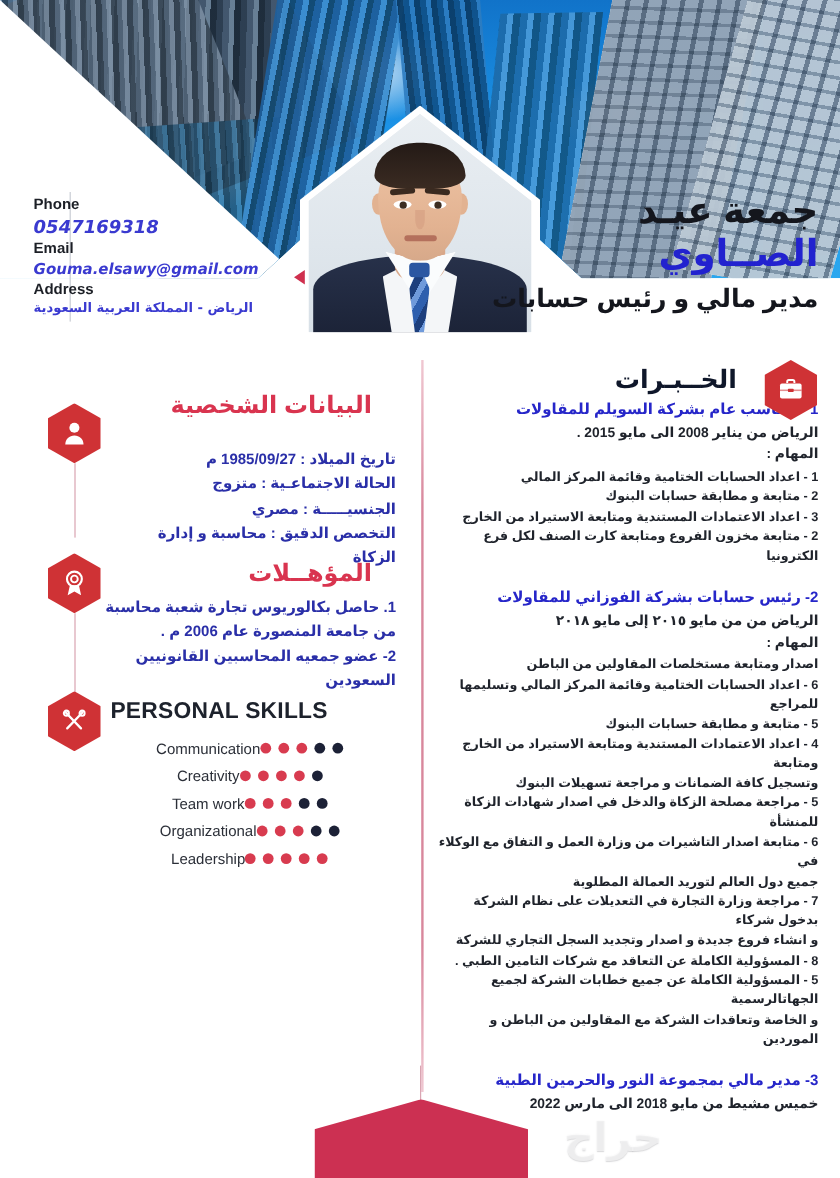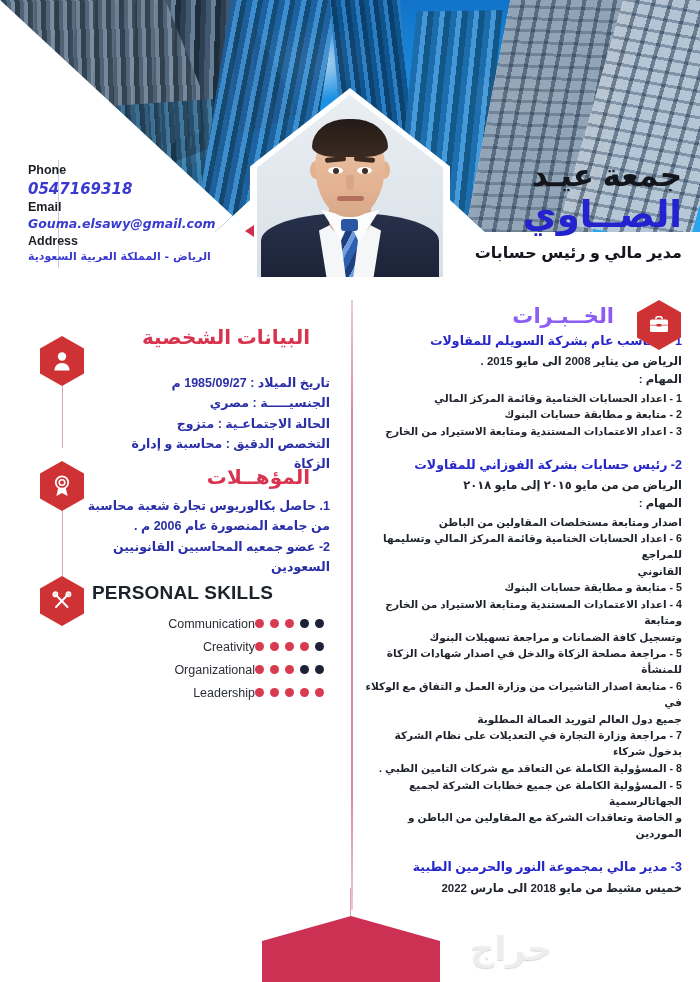--- a/index.html
+++ b/index.html
@@ -117,22 +117,22 @@
   .pp-eyeL{position:absolute;left:71px;top:72px;width:15px;height:7px;background:#fff;border-radius:50%;}
   .pp-eyeR{position:absolute;left:100px;top:72px;width:15px;height:7px;background:#fff;border-radius:50%;}
   .pp-pupL{position:absolute;left:76px;top:73px;width:6px;height:6px;background:#3c2d22;border-radius:50%;}
   .pp-pupR{position:absolute;left:105px;top:73px;width:6px;height:6px;background:#3c2d22;border-radius:50%;}
   .pp-nose{position:absolute;left:89px;top:80px;width:8px;height:16px;background:#d7a184;border-radius:0 0 50% 50%;opacity:.75;}
   .pp-mouth{position:absolute;left:80px;top:101px;width:27px;height:5px;background:#b4705c;border-radius:3px;}
 
   
   .name-block{position:absolute;right:18px;top:160px;width:330px;text-align:right;z-index:8;direction:rtl;}
   .name-1{font-size:31px;font-weight:bold;color:#14161d;letter-spacing:-.5px;line-height:1.05;}
-  .name-2{font-size:37px;font-weight:bold;color:#2222cf;letter-spacing:-.5px;line-height:1.1;margin-top:2px;}
-  .job-title{font-size:16px;font-weight:bold;color:#14161d;margin-top:8px;letter-spacing:-.2px;}
+  .name-2{font-size:31px;font-weight:bold;color:#2222cf;letter-spacing:-.5px;line-height:1.1;margin-top:2px;}
+  .job-title{font-size:21px;font-weight:bold;color:#14161d;margin-top:8px;letter-spacing:-.2px;}
 
   
   .contact{position:absolute;left:28px;top:162px;width:230px;text-align:left;z-index:8;}
   .contact .lbl{font-size:12.5px;font-weight:bold;color:#1c1f26;line-height:1.35;}
   .contact .val{font-size:15px;font-weight:bold;font-style:italic;color:#3a3ad0;line-height:1.35;
                 font-family:"DejaVu Sans","Liberation Sans",sans-serif;}
   .contact .val.email{font-size:12.5px;}
   .contact .val.addr{font-size:11px;direction:rtl;font-style:normal;}
   .contact-divider{position:absolute;left:58px;top:160px;width:1px;height:108px;background:#c9ccd4;z-index:8;}
 
@@ -158,29 +158,29 @@
   .sec-title-ar{position:absolute;text-align:right;direction:rtl;
     font-size:20px;font-weight:bold;color:#d9344f;letter-spacing:-.4px;z-index:4;}
   .sec-title-en{position:absolute;font-size:19px;font-weight:bold;color:#1d222c;letter-spacing:.2px;z-index:4;}
 
   
   .left-body{position:absolute;direction:rtl;text-align:right;
     font-size:12.5px;font-weight:bold;color:#2a2fa8;line-height:1.62;z-index:4;}
 
   
   .skills{position:absolute;left:92px;top:612px;width:232px;z-index:4;}
-  .skill-row{display:flex;align-items:center;justify-content:flex-end;height:23px;}
+  .skill-row{display:flex;align-items:center;justify-content:center;height:23px;}
   .skill-name{font-size:12.5px;color:#2b2f38;font-weight:normal;}
   .dots{display:flex;gap:6px;}
   .dot{width:9px;height:9px;border-radius:50%;background:#1c2136;}
   .dot.on{background:#d83b4f;}
 
   
   .exp-title{position:absolute;right:86px;top:304px;direction:rtl;text-align:right;
-    font-size:21px;font-weight:bold;color:#8b5cf6;letter-spacing:2px;z-index:4;}
+    font-size:21px;font-weight:bold;color:#0f172a;letter-spacing:2px;z-index:4;}
   .right-col{position:absolute;left:362px;top:332px;width:320px;direction:rtl;text-align:right;z-index:4;}
   .job-head{font-size:12.5px;font-weight:bold;color:#2626c9;margin:0 0 3px 0;line-height:1.45;}
   .job-meta{font-size:11.5px;font-weight:bold;color:#1f232b;line-height:1.5;margin-bottom:1px;}
   .job-tasks{font-size:10.6px;font-weight:bold;color:#1f232b;line-height:1.52;}
   .job-tasks div{margin-bottom:.5px;}
   .job-block{margin-bottom:9px;}
   .spacer-8{height:8px;}
 
   
   .footer-shape{position:absolute;left:262px;top:916px;width:178px;height:66px;background:#cc3052;
@@ -261,22 +261,22 @@
       <svg width="20" height="22" viewBox="0 0 20 22" aria-hidden="true">
         <circle cx="10" cy="6.5" r="4.2" fill="#ffffff"></circle>
         <path d="M2.4 20.5c0-4.6 3.4-7.6 7.6-7.6s7.6 3 7.6 7.6z" fill="#ffffff"></path>
       </svg>
     </div>
     <div class="hex-stem"></div>
   </div>
   <div class="sec-title-ar" style="right:390px;top:325px;width:190px;">البيانات الشخصية</div>
   <div class="left-body" style="right:370px;top:373px;width:230px;">
     <div>تاريخ الميلاد : 1985/09/27 م</div>
+    <div>الحالة الاجتماعـية : متزوج</div>
     <div>الجنسيـــــة : مصري</div>
-    <div>الحالة الاجتماعـية : متزوج</div>
     <div>التخصص الدقيق : محاسبة و إدارة الزكاة</div>
   </div>
 
   <div class="hexmark" style="left:40px;top:461px;">
     <div class="hex"></div>
     <div class="hex-glyph">
       <svg width="20" height="24" viewBox="0 0 20 24" aria-hidden="true">
         <circle cx="10" cy="8.5" r="6.2" fill="none" stroke="#ffffff" stroke-width="1.8"></circle>
         <circle cx="10" cy="8.5" r="2.8" fill="none" stroke="#ffffff" stroke-width="1.6"></circle>
         <path d="M6.2 14 L4.4 22 L10 19 L15.6 22 L13.8 14" fill="#ffffff"></path>
@@ -322,20 +322,30 @@
       <span class="skill-name">Creativity</span>
       <span class="dots">
         <i class="dot on"></i>
           <i class="dot on"></i>
           <i class="dot on"></i>
           <i class="dot on"></i>
           <i class="dot"></i>
       </span>
     </div>
     <div class="skill-row">
+      <span class="skill-name">Team work</span>
+      <span class="dots">
+        <i class="dot on"></i>
+          <i class="dot on"></i>
+          <i class="dot on"></i>
+          <i class="dot"></i>
+          <i class="dot"></i>
+      </span>
+    </div>
+    <div class="skill-row">
       <span class="skill-name">Organizational</span>
       <span class="dots">
         <i class="dot on"></i>
           <i class="dot on"></i>
           <i class="dot on"></i>
           <i class="dot"></i>
           <i class="dot"></i>
       </span>
     </div>
     <div class="skill-row">
@@ -366,40 +376,41 @@
   <div class="right-col">
 
     <div class="job-block">
       <div class="job-head">1 - محاسب عام بشركة السويلم للمقاولات</div>
       <div class="job-meta">الرياض من يناير 2008 الى مايو 2015 .</div>
       <div class="job-meta">المهام :</div>
       <div class="job-tasks">
         <div>1 - اعداد الحسابات الختامية وقائمة المركز المالي</div>
         <div>2 - متابعة و مطابقة حسابات البنوك</div>
         <div>3 - اعداد الاعتمادات المستندية ومتابعة الاستيراد من الخارج</div>
+        <div>2 - متابعة مخزون الفروع ومتابعة كارت الصنف لكل فرع الكترونيا</div>
       </div>
     </div>
 
     <div class="spacer-8"></div>
 
     <div class="job-block">
       <div class="job-head">2- رئيس حسابات بشركة الفوزاني للمقاولات</div>
       <div class="job-meta">الرياض من من مايو ٢٠١٥ إلى مايو ٢٠١٨</div>
       <div class="job-meta">المهام :</div>
       <div class="job-tasks">
         <div>اصدار ومتابعة مستخلصات المقاولين من الباطن</div>
         <div>6 - اعداد الحسابات الختامية وقائمة المركز المالي وتسليمها للمراجع</div>
-        <div>القانوني</div>
         <div>5 - متابعة و مطابقة حسابات البنوك</div>
         <div>4 - اعداد الاعتمادات المستندية ومتابعة الاستيراد من الخارج ومتابعة</div>
         <div>وتسجيل كافة الضمانات و مراجعة تسهيلات البنوك</div>
         <div>5 - مراجعة مصلحة الزكاة والدخل في اصدار شهادات الزكاة للمنشأة</div>
         <div>6 - متابعة اصدار التاشيرات من وزارة العمل و التفاق مع الوكلاء في</div>
         <div>جميع دول العالم لتوريد العمالة المطلوبة</div>
         <div>7 - مراجعة وزارة التجارة في التعديلات على نظام الشركة بدخول شركاء</div>
+        <div>و انشاء فروع جديدة و اصدار وتجديد السجل التجاري للشركة</div>
         <div>8 - المسؤولية الكاملة عن التعاقد مع شركات التامين الطبي .</div>
         <div>5 - المسؤولية الكاملة عن جميع خطابات الشركة لجميع الجهاتالرسمية</div>
         <div>و الخاصة وتعاقدات الشركة مع المقاولين من الباطن و الموردين</div>
       </div>
     </div>
 
     <div class="spacer-8"></div>
 
     <div class="job-block">
       <div class="job-head">3- مدير مالي بمجموعة النور والحرمين الطبية</div>

